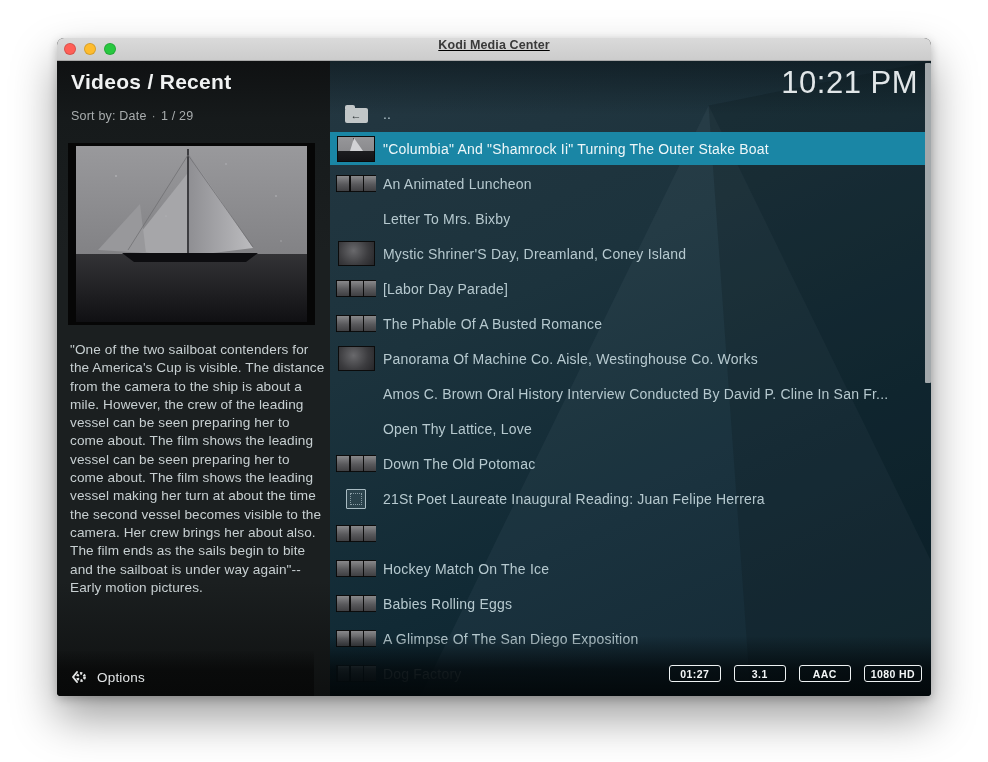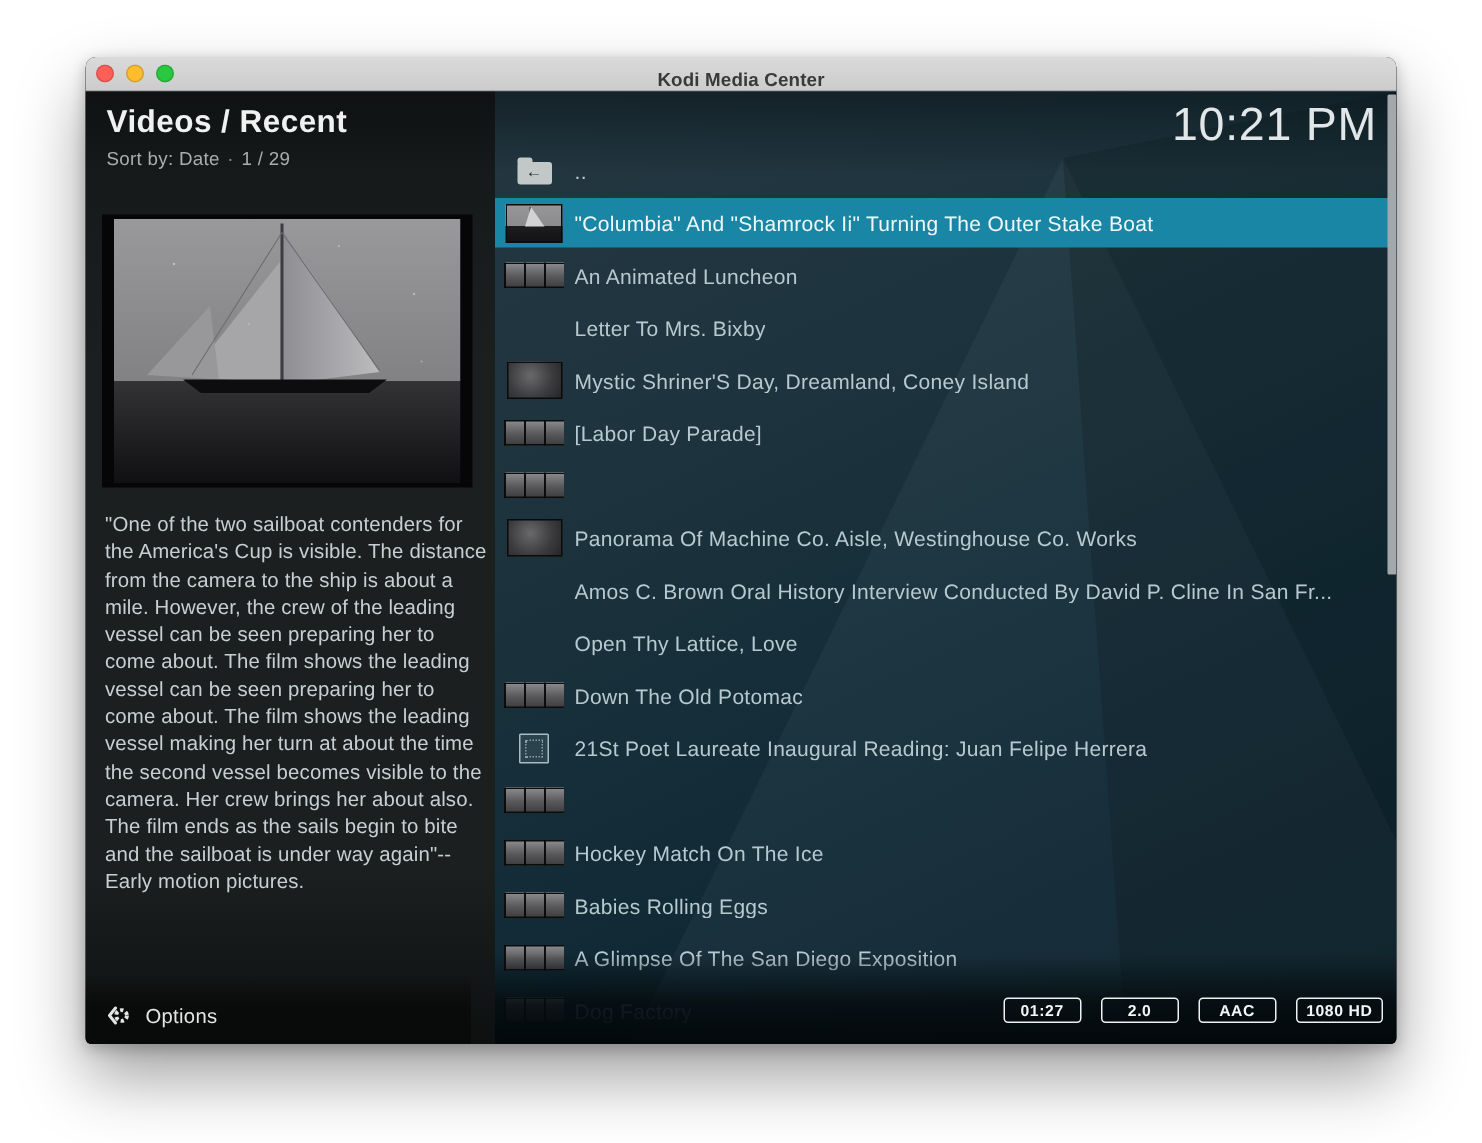--- a/index.html
+++ b/index.html
@@ -16,21 +16,21 @@
     position:absolute; left:57px; top:38px; width:874px; height:658px;
     border-radius:7px 7px 4px 4px;
     box-shadow:0 22px 45px rgba(0,0,0,0.38), 0 3px 10px rgba(0,0,0,0.22);
     overflow:hidden;
     background:#101314;
   }
   .titlebar {
     position:relative; height:23px;
     background:linear-gradient(180deg,#dadada 0%,#cccccc 100%);
     border-bottom:1px solid #a8a8a8;
-    display:flex; align-items:flex-end; justify-content:center;
+    display:flex; align-items:flex-start; justify-content:center;text-decoration:underline;
   }
   .titlebar .title {
     font-size:12.5px; font-weight:bold; color:#3a3a3a; letter-spacing:0.1px;
   }
   .traffic { position:absolute; left:7px; top:5px; display:flex; gap:8px; }
   .traffic span {
     width:12px; height:12px; border-radius:50%; display:block;
     border:0.5px solid rgba(0,0,0,0.15);
   }
   .light-red    { background:#ff5f57; }
@@ -40,21 +40,21 @@
   .content { position:absolute; top:23px; left:0; right:0; bottom:0; display:flex; }
 
   
   .left-panel {
     position:relative; width:273px; flex:none;
     background:linear-gradient(180deg,#0f1112 0%,#161a1b 9%,#1b1f20 30%,#1b1f20 82%,#0e1010 100%);
     color:#e8ebec;
   }
   .panel-header { padding:9px 0 0 14px; }
   .panel-title { font-size:21px; font-weight:700; color:#f0f2f2; letter-spacing:0.3px; }
-  .sort-line { margin-top:5px; font-size:12.5px; color:#a9adae; letter-spacing:0.2px; }
+  .sort-line { margin-top:15px; font-size:12.5px; color:#a9adae; letter-spacing:0.2px; }
   .sort-line .sep { margin:0 5px; color:#8b9091; }
 
   .poster {
     position:absolute; left:11px; top:82px; width:247px; height:182px;
     background:#060606; padding:3px 8px;
   }
   .poster svg { width:100%; height:100%; display:block; }
 
   .description {
     position:absolute; left:13px; top:280px; width:256px;
@@ -292,20 +292,21 @@
           <div class="row">
     <span class="thumb-cell">
       <span class="thumb filmstrip"></span>
     </span>
     <span class="label">[Labor Day Parade]</span>
   </div>
           <div class="row">
     <span class="thumb-cell">
       <span class="thumb filmstrip"></span>
     </span>
+    <span class="label">The Phable Of A Busted Romance</span>
   </div>
           <div class="row">
     <span class="thumb-cell">
       <span class="thumb photo"></span>
     </span>
     <span class="label">Panorama Of Machine Co. Aisle, Westinghouse Co. Works</span>
   </div>
           <div class="row">
     <span class="thumb-cell">
       <span class="thumb none"></span>
@@ -357,21 +358,21 @@
     <span class="thumb-cell">
       <span class="thumb filmstrip"></span>
     </span>
     <span class="label">Dog Factory</span>
   </div>
         </div>
 
       <div class="bottom-shade"></div>
       <div class="flags">
           <span class="flag">01:27</span>
-          <span class="flag">2.0</span>
+          <span class="flag">3.1</span>
           <span class="flag">AAC</span>
           <span class="flag">1080 HD</span>
         </div>
 
       <div class="scrollbar-thumb"></div>
     </div>
 
   </div>
 </div>
 

